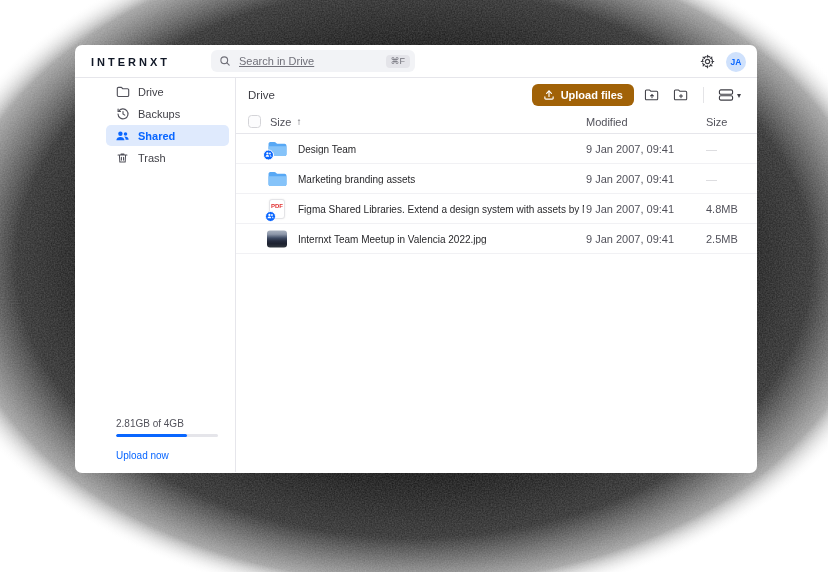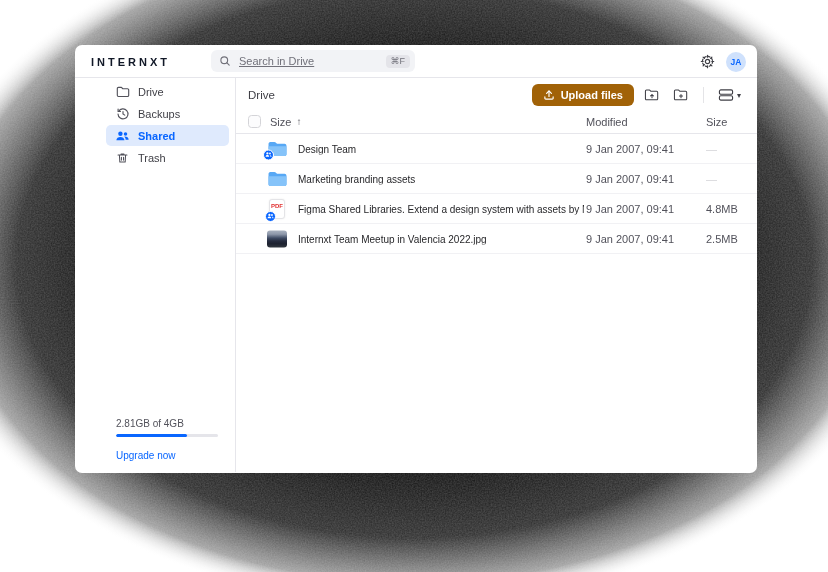--- a/index.html
+++ b/index.html
@@ -185,21 +185,21 @@
                 </svg>
               </span>
               <span>Trash</span>
             </div>
           </nav>
         <div class="storage">
           <div class="usage">2.81GB of 4GB</div>
           <div class="bar">
               <div class="bar-fill" id="storageFill" style="width: 70%;"></div>
             </div>
-          <a class="upgrade">Upgrade now</a>
+          <a class="upgrade">Upload now</a>
         </div>
       </aside>
 
       <main class="main">
         <div class="main-header">
           <span class="breadcrumb">Drive</span>
           <div class="actions">
             <button class="btn-upload">
               <span style="display:flex;">
                 <svg width="12" height="12" viewBox="0 0 16 16" fill="none" stroke="#fff" stroke-width="1.6" stroke-linecap="round" stroke-linejoin="round">

